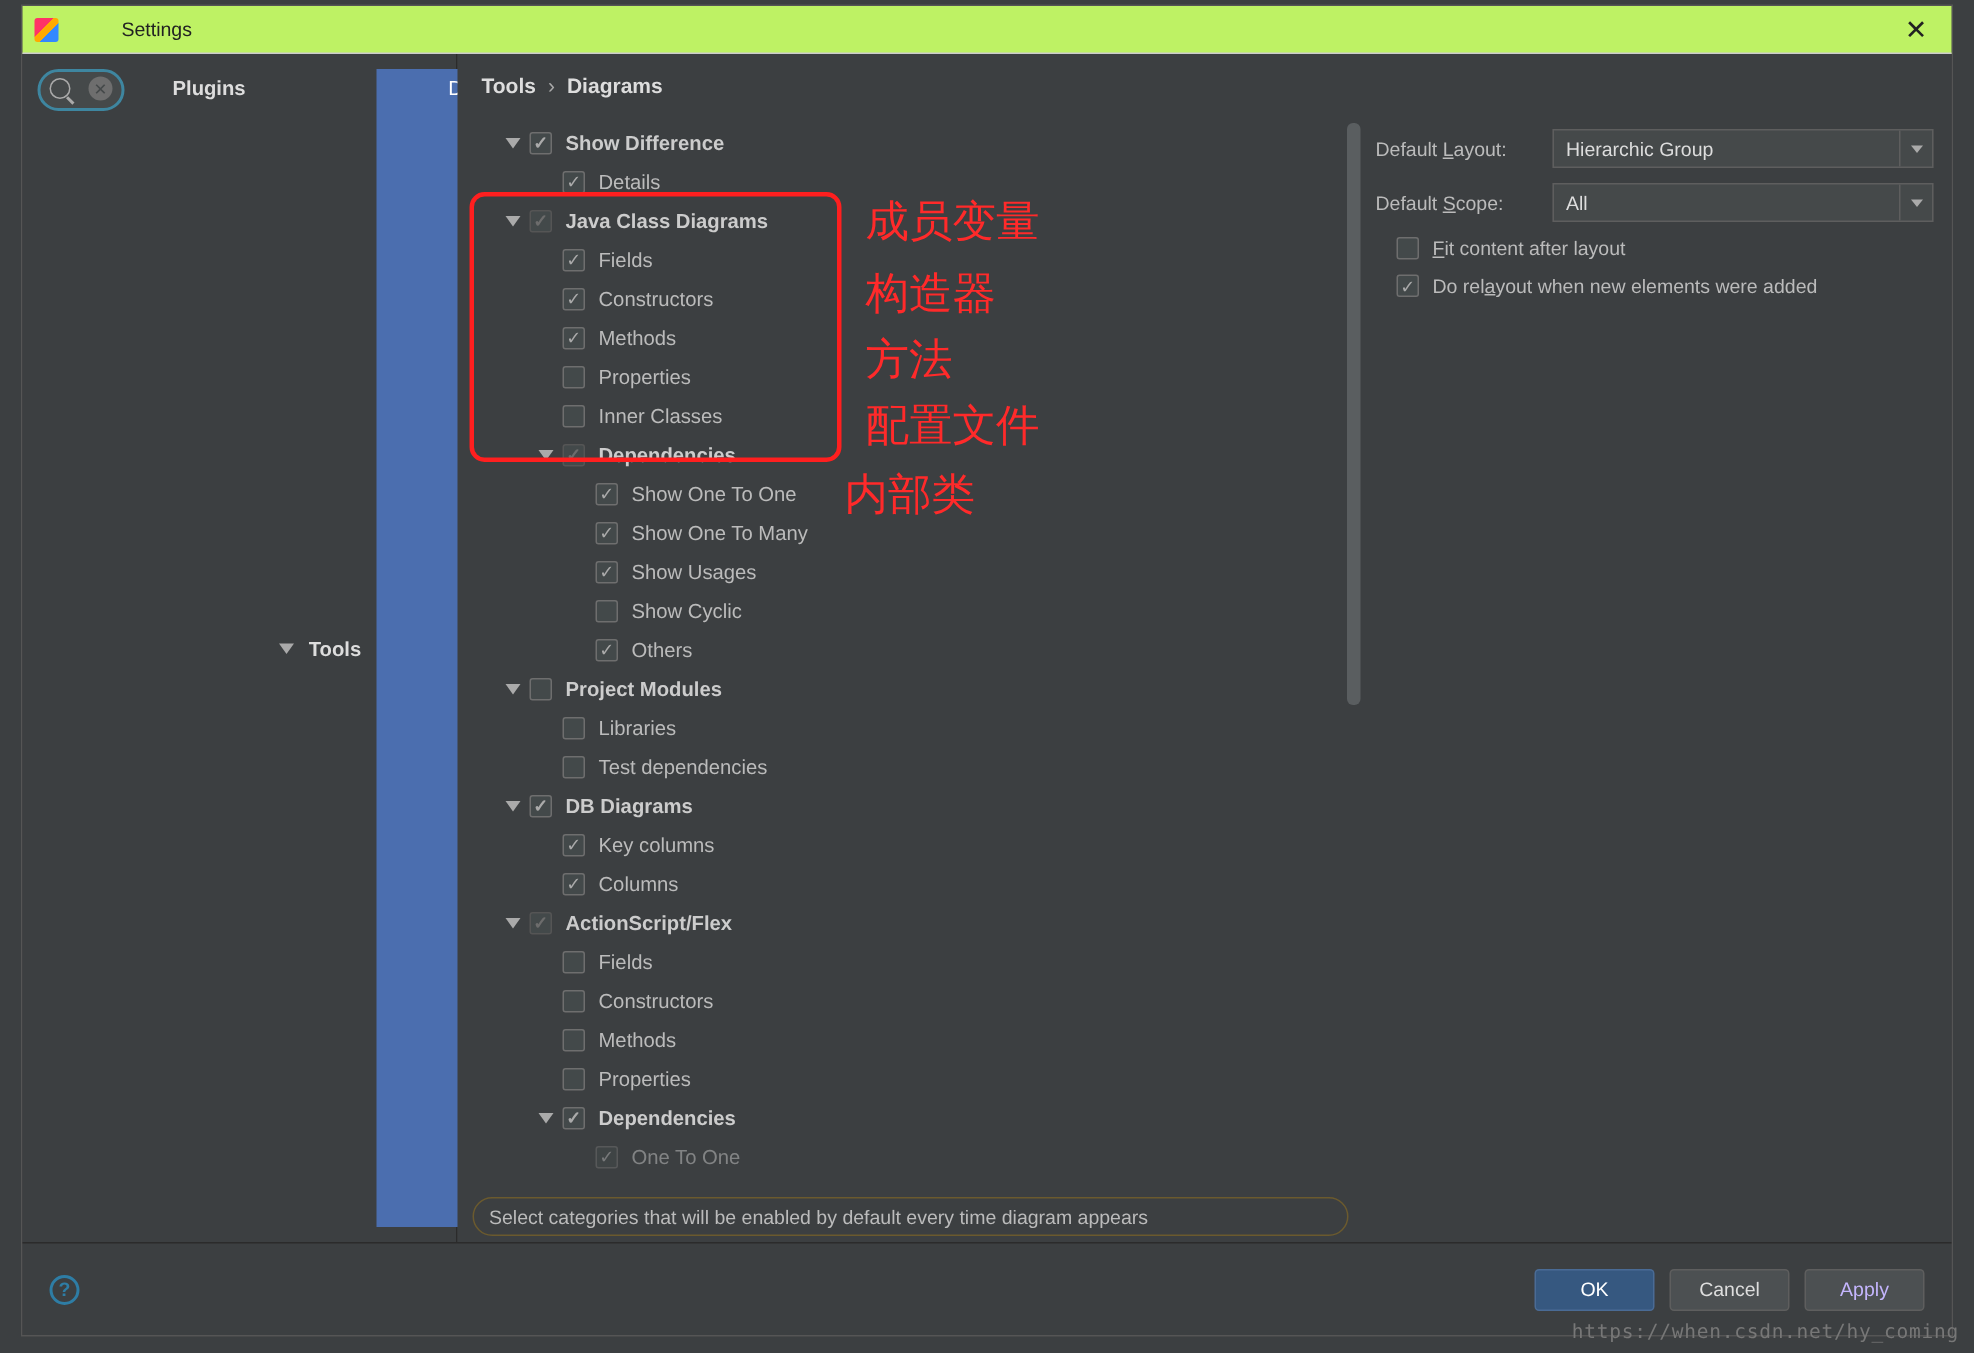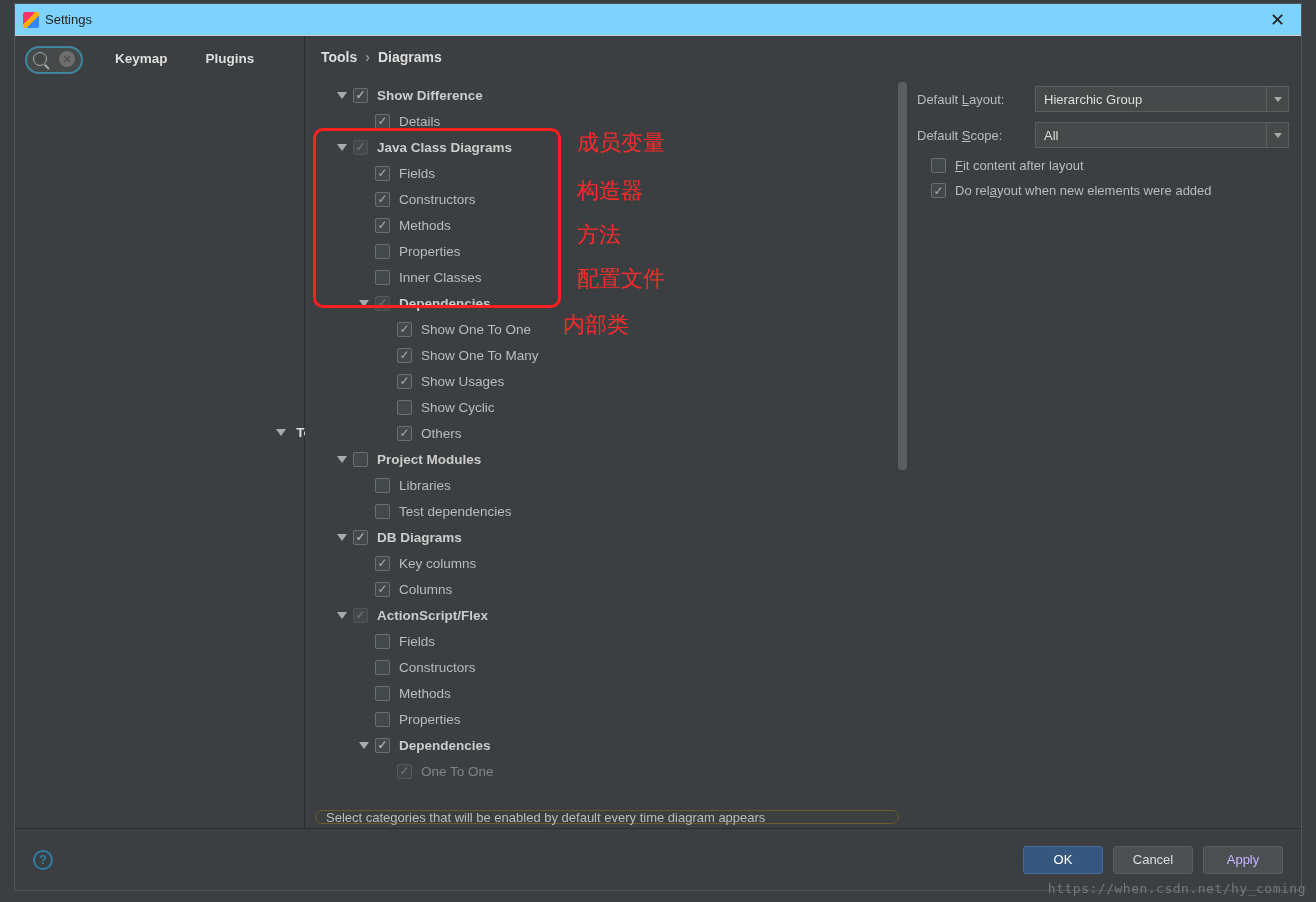--- a/index.html
+++ b/index.html
@@ -1,20 +1,20 @@
 <!DOCTYPE html>
 <html><head>
 <meta charset="utf-8">
 <style>
 * { box-sizing: border-box; margin: 0; padding: 0; font-family: "Segoe UI", Arial, sans-serif; }
 body { background: #3c3f41; color: #bbbbbb; font-size: 13px; width: 1316px; height: 902px; overflow: hidden; position: relative; }
 
 .window { position: absolute; left: 14px; top: 3px; width: 1288px; height: 888px; background: #3c3f41; border: 1px solid #555; display: flex; flex-direction: column; }
 
-.titlebar { background: #7dd3fc; height: 32px; display: flex; align-items: center; padding: 0 8px; color: #222; border-bottom: 1px solid #ccc; }
+.titlebar { background: #bef264; height: 32px; display: flex; align-items: center; padding: 0 8px; color: #222; border-bottom: 1px solid #ccc; gap: 36px; }
 .titlebar .app-icon { width: 16px; height: 16px; margin-right: 6px; background: linear-gradient(135deg,#ff3366 40%,#ffaa00 40%,#ffaa00 60%,#3388ff 60%); border-radius:2px; }
 .titlebar .title { font-size: 13px; color:#222; }
 .titlebar .close { margin-left: auto; font-size: 18px; color: #222; cursor: pointer; padding:4px 8px; }
 
 .body-area { flex: 1; display: flex; background: #3c3f41; overflow: hidden; }
 
 .sidebar { width: 290px; background: #3c3f41; padding: 10px 6px; display:flex; flex-direction:row; border-right:1px solid #2b2b2b; }
 .search-wrap { position: relative; margin: 0 4px 10px 4px; }
 .search { background: #45494a; border: 2px solid #3e86a0; border-radius: 14px; height: 28px; width: 100%; padding: 0 28px 0 26px; color: #ddd; font-size: 13px; outline: none; }
 .search-icon { position: absolute; left: 8px; top: 6px; width: 14px; height: 14px; border:1.5px solid #aaa; border-radius:50%; }
@@ -49,23 +49,23 @@
 .ind { width:22px; display:inline-block; flex-shrink:0; }
 
 .right-pane { width:392px; padding: 8px 12px 0 8px; color:#bbbbbb; font-size:13px; }
 .form-row { display:flex; align-items:center; margin-bottom:10px; }
 .form-row label { width:118px; }
 .select { flex:1; height:26px; background:#45494a; border:1px solid #5e5e5e; color:#ddd; padding:0 22px 0 8px; font-size:13px; position:relative; display:flex; align-items:center; cursor:pointer;}
 .select .dd { position:absolute; right:0; top:0; width:22px; height:100%; border-left:1px solid #5e5e5e; display:flex; align-items:center; justify-content:center; }
 .select .dd::after{ content:""; width:0;height:0;border-left:4px solid transparent;border-right:4px solid transparent;border-top:5px solid #aaa;}
 .opt-row { display:flex; align-items:center; padding-left:14px; margin-bottom:10px; }
 
-.hint-bar { position:absolute; left:10px; right:10px; bottom:4px; height:14px; border:1px solid #6b5a2e; border-radius:13px; display:flex; align-items:center; padding:0 10px; color:#bbb; font-size:13px; }
-
-.annot { position:absolute; color:#ff2a2a; font-size:22px; font-weight:400; font-family:"Microsoft YaHei","SimSun",sans-serif; pointer-events:none; z-index:5;}
+.hint-bar { position:absolute; left:10px; right:10px; bottom:4px; height:26px; border:1px solid #6b5a2e; border-radius:13px; display:flex; align-items:center; padding:0 10px; color:#bbb; font-size:13px; }
+
+.annot { position:absolute; color:#ff2a2a; font-size:29px; font-weight:400; font-family:"Microsoft YaHei","SimSun",sans-serif; pointer-events:none; z-index:5;}
 .annot-box { position:absolute; border:3px solid #ff1f1f; border-radius:10px; pointer-events:none; z-index:4;}
 
 .footer { height:62px; background:#3c3f41; border-top:1px solid #2b2b2b; display:flex; align-items:center; padding:0 18px; }
 .help { width:20px; height:20px; border:2px solid #2e7da5; border-radius:50%; color:#2e7da5; display:flex; align-items:center; justify-content:center; font-weight:bold; font-size:13px; cursor:pointer;}
 .btns { margin-left:auto; display:flex; gap:10px; }
 .btn { min-width:80px; height:28px; background:#4c5052; border:1px solid #5e5e5e; color:#ddd; font-size:13px; display:flex; align-items:center; justify-content:center; padding:0 14px; border-radius:3px; cursor:pointer;}
 .btn.primary { background:#365880; border-color:#4a6b95; color:#fff; }
 .btn.disabled { color:#c4b5fd; }
 
 .watermark { position:absolute; right:10px; bottom:6px; color:#777; font-family:monospace; font-size:13px; letter-spacing:0.5px; pointer-events:none;}
@@ -84,21 +84,20 @@
   </div>
 
   <div class="body-area">
 
     <div class="sidebar">
       <div class="search-wrap">
         <span class="search-icon"></span>
         <input class="search" value="Diagram" style="">
         <span class="clear-icon">✕</span>
       </div>
-      <div class="nav-item bold root">Keymap</div>
       <div class="nav-item bold root">Plugins</div>
       <div class="nav-item bold expando">
           <span class="chev"></span>
           <span>Tools</span>
         </div>
       <div class="nav-item selected" style="padding-left:48px;">Diagrams</div>
     </div>
 
     <div class="main">
       <div class="breadcrumb">

